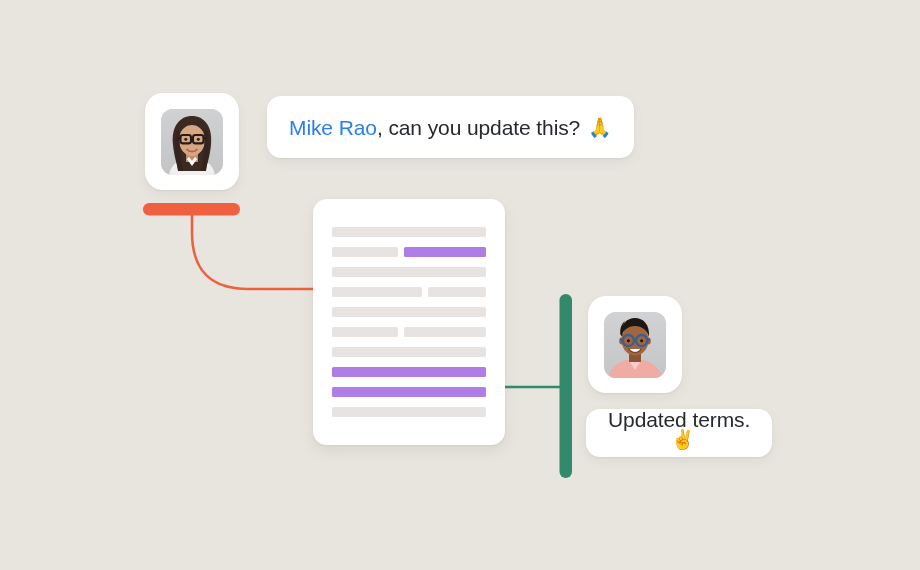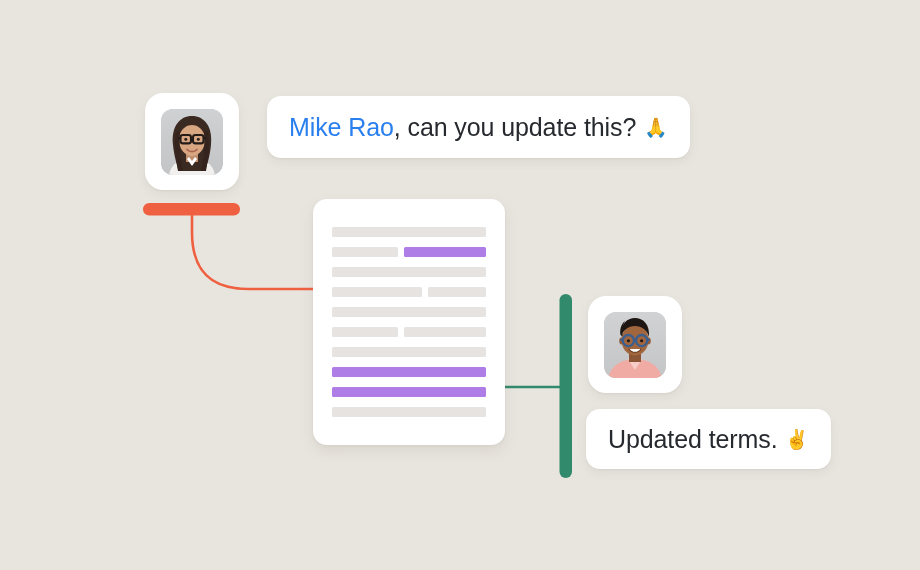--- a/index.html
+++ b/index.html
@@ -72,26 +72,27 @@
     white-space: nowrap;
   }
   #bubble-1 {
     left: 267px; top: 96px;
     height: 62px;
     padding: 0 22px;
     border-radius: 14px;
   }
   #bubble-2 {
     left: 586px; top: 409px;
-    height: 60px;
+    height: 48px;
     padding: 0 22px;
     border-radius: 14px;
+    flex-direction: column;
   }
   .bubble-text {
-    font-size: 25px;
+    font-size: 21px;
     line-height: 1;
     color: #26292e;
     letter-spacing: -0.1px;
   }
   .mention {
     color: #2a7fee;
   }
   .emoji {
     font-size: 19px;
     margin-left: 8px;

